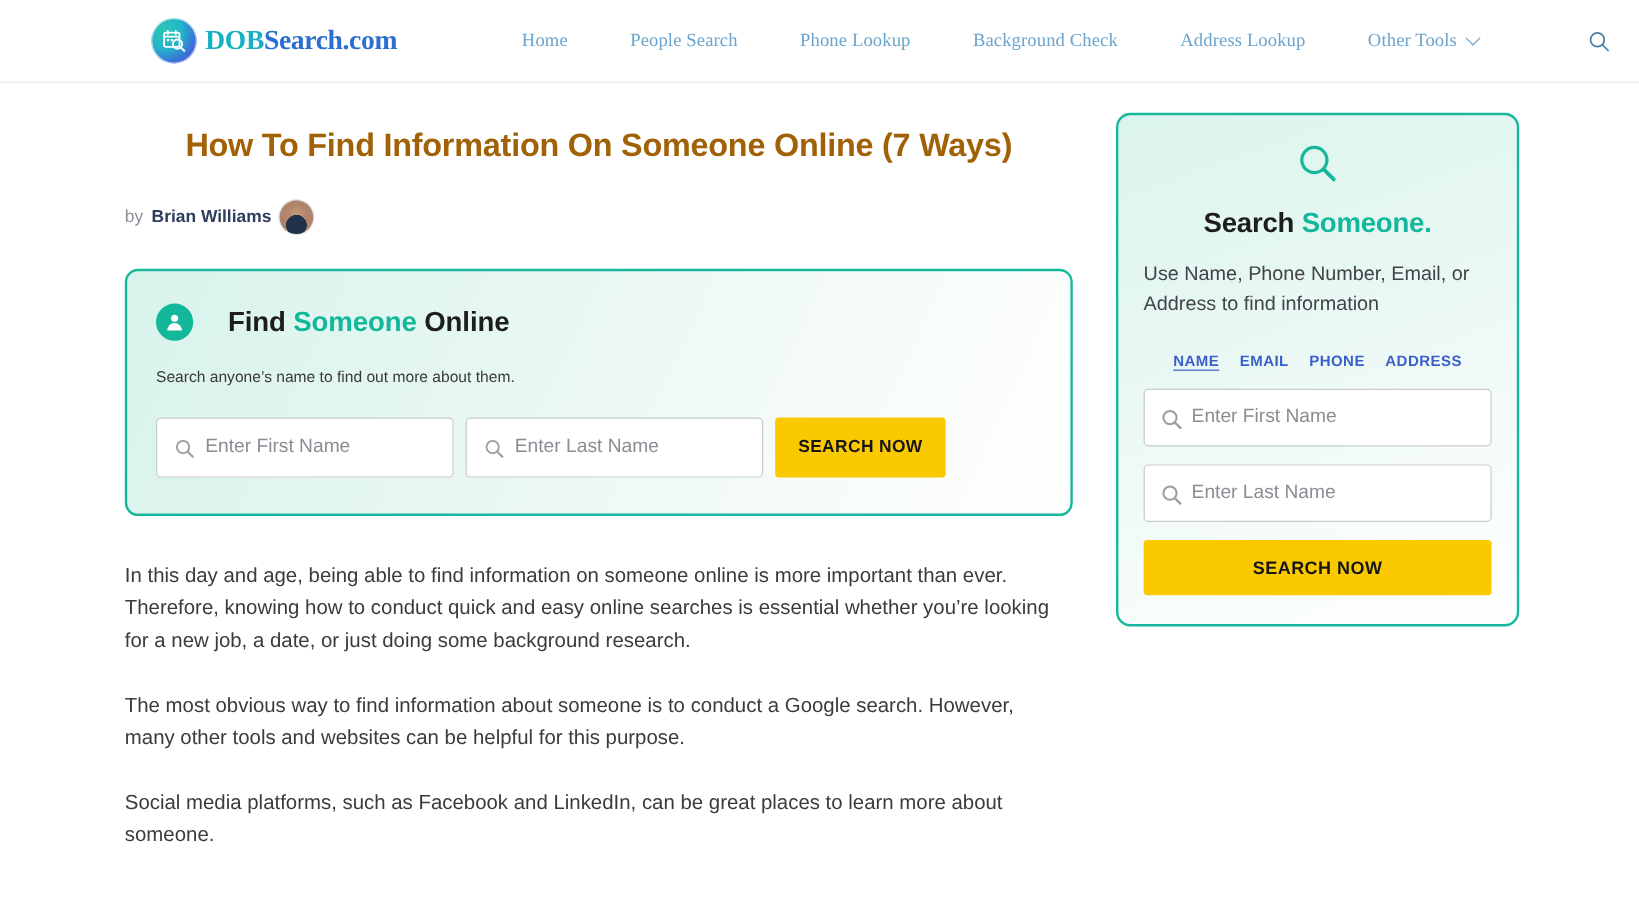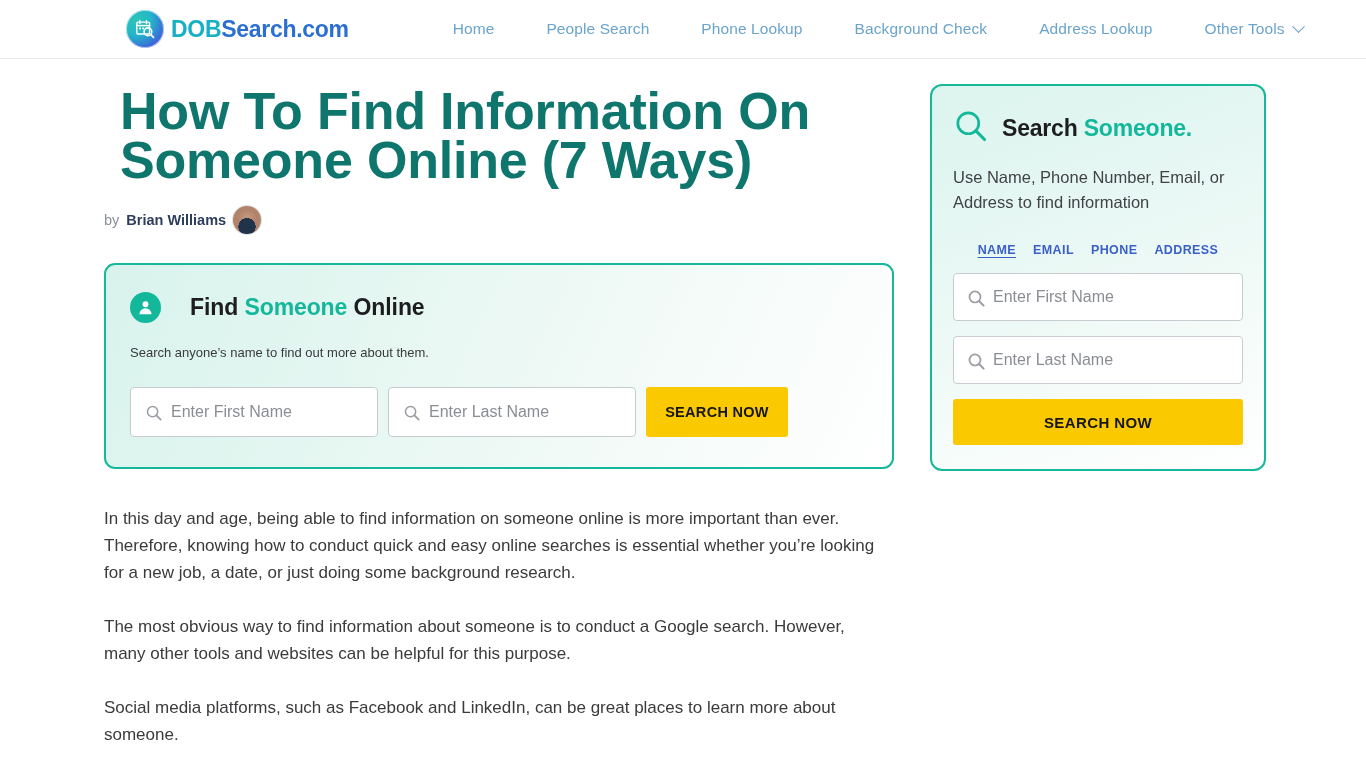--- a/index.html
+++ b/index.html
@@ -6,27 +6,28 @@
   html, body {
     width: 1366px;
     height: 768px;
     overflow: hidden;
     background: #ffffff;
     font-family: "Liberation Sans", sans-serif;
   }
 
   
   .site-header {
-    height: 59px;
+    height: 69px;
     width: 100%;
     background: #ffffff;
     border-bottom: 1px solid #e8e8ec;
     display: flex;
     align-items: center;
     position: relative;
+    font-family: Liberation Serif, serif;
   }
   .brand {
     display: flex;
     align-items: center;
     gap: 7px;
     margin-left: 126px;
     text-decoration: none;
   }
   .brand-mark {
     width: 38px;
@@ -94,24 +95,25 @@
     margin-left: 104px;
     padding-top: 28px;
   }
   .side-col {
     margin-left: 36px;
     padding-top: 25px;
   }
 
   
   .article-title {
-    font-size: 52px;
+    font-size: 27px;
     line-height: 49px;
     font-weight: bold;
-    color: #0f766e;
+    color: #a16207;
+    text-align: center;
     letter-spacing: -0.2px;
     padding: 0 16px;
   }
   .byline {
     display: flex;
     align-items: center;
     justify-content: flex-start;
     gap: 7px;
     margin-top: 21px;
     font-size: 14.5px;
@@ -223,20 +225,21 @@
     width: 336px;
     border: 2px solid #16b89b;
     border-radius: 12px;
     background: linear-gradient(160deg, #dcf4ee 0%, #e9f8f4 42%, #f6fcfa 75%, #ffffff 100%);
     padding: 22px 21px 24px 21px;
   }
   .side-head {
     display: flex;
     align-items: center;
     gap: 13px;
+    flex-direction: column;
   }
   .side-title {
     font-size: 23px;
     font-weight: bold;
     color: #1d1d1f;
     letter-spacing: -0.2px;
   }
   .side-title .accent { color: #13b89b; }
   .side-sub {
     margin-top: 17px;

